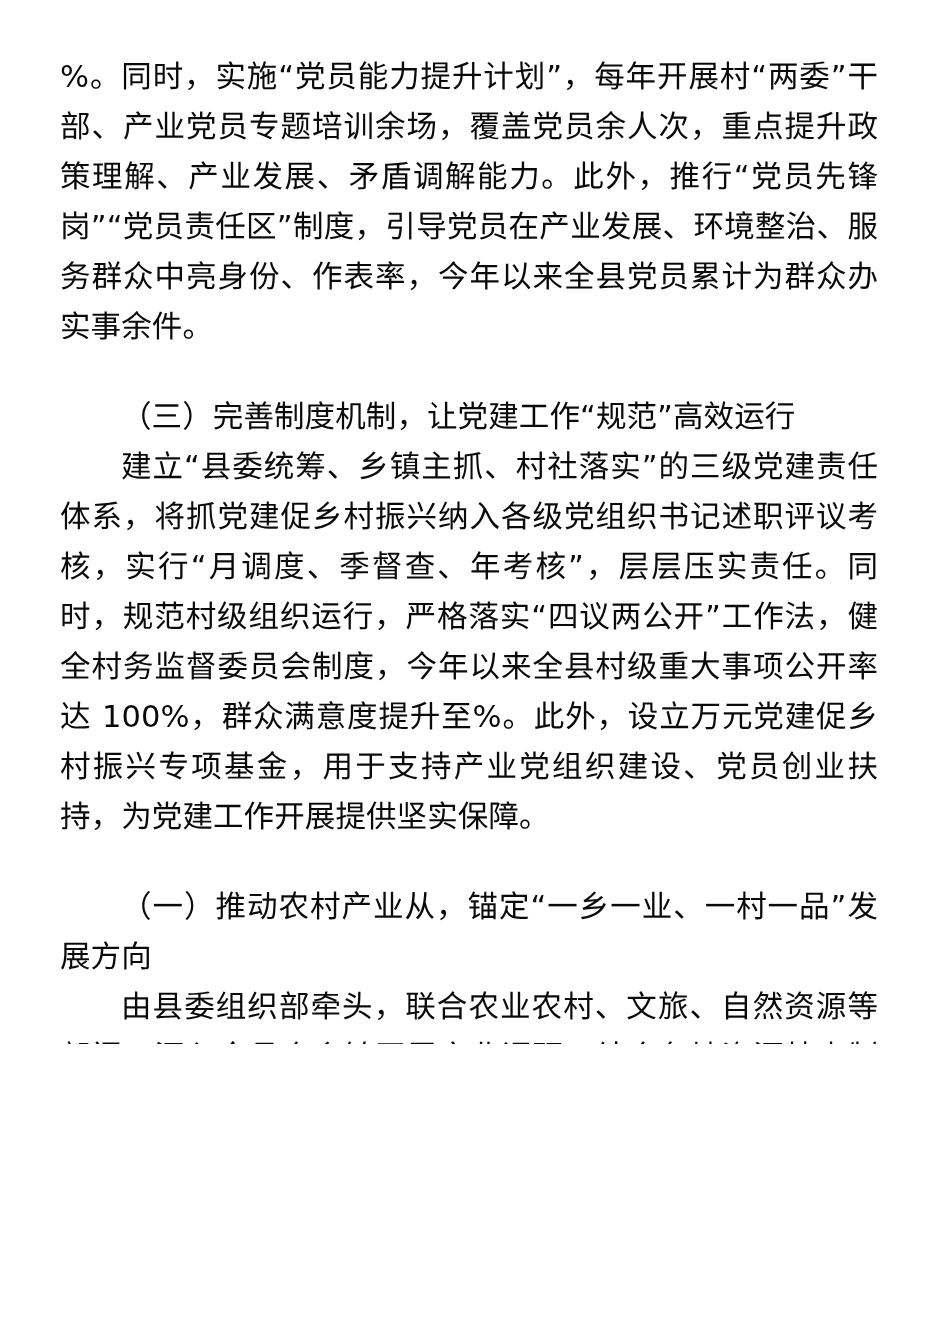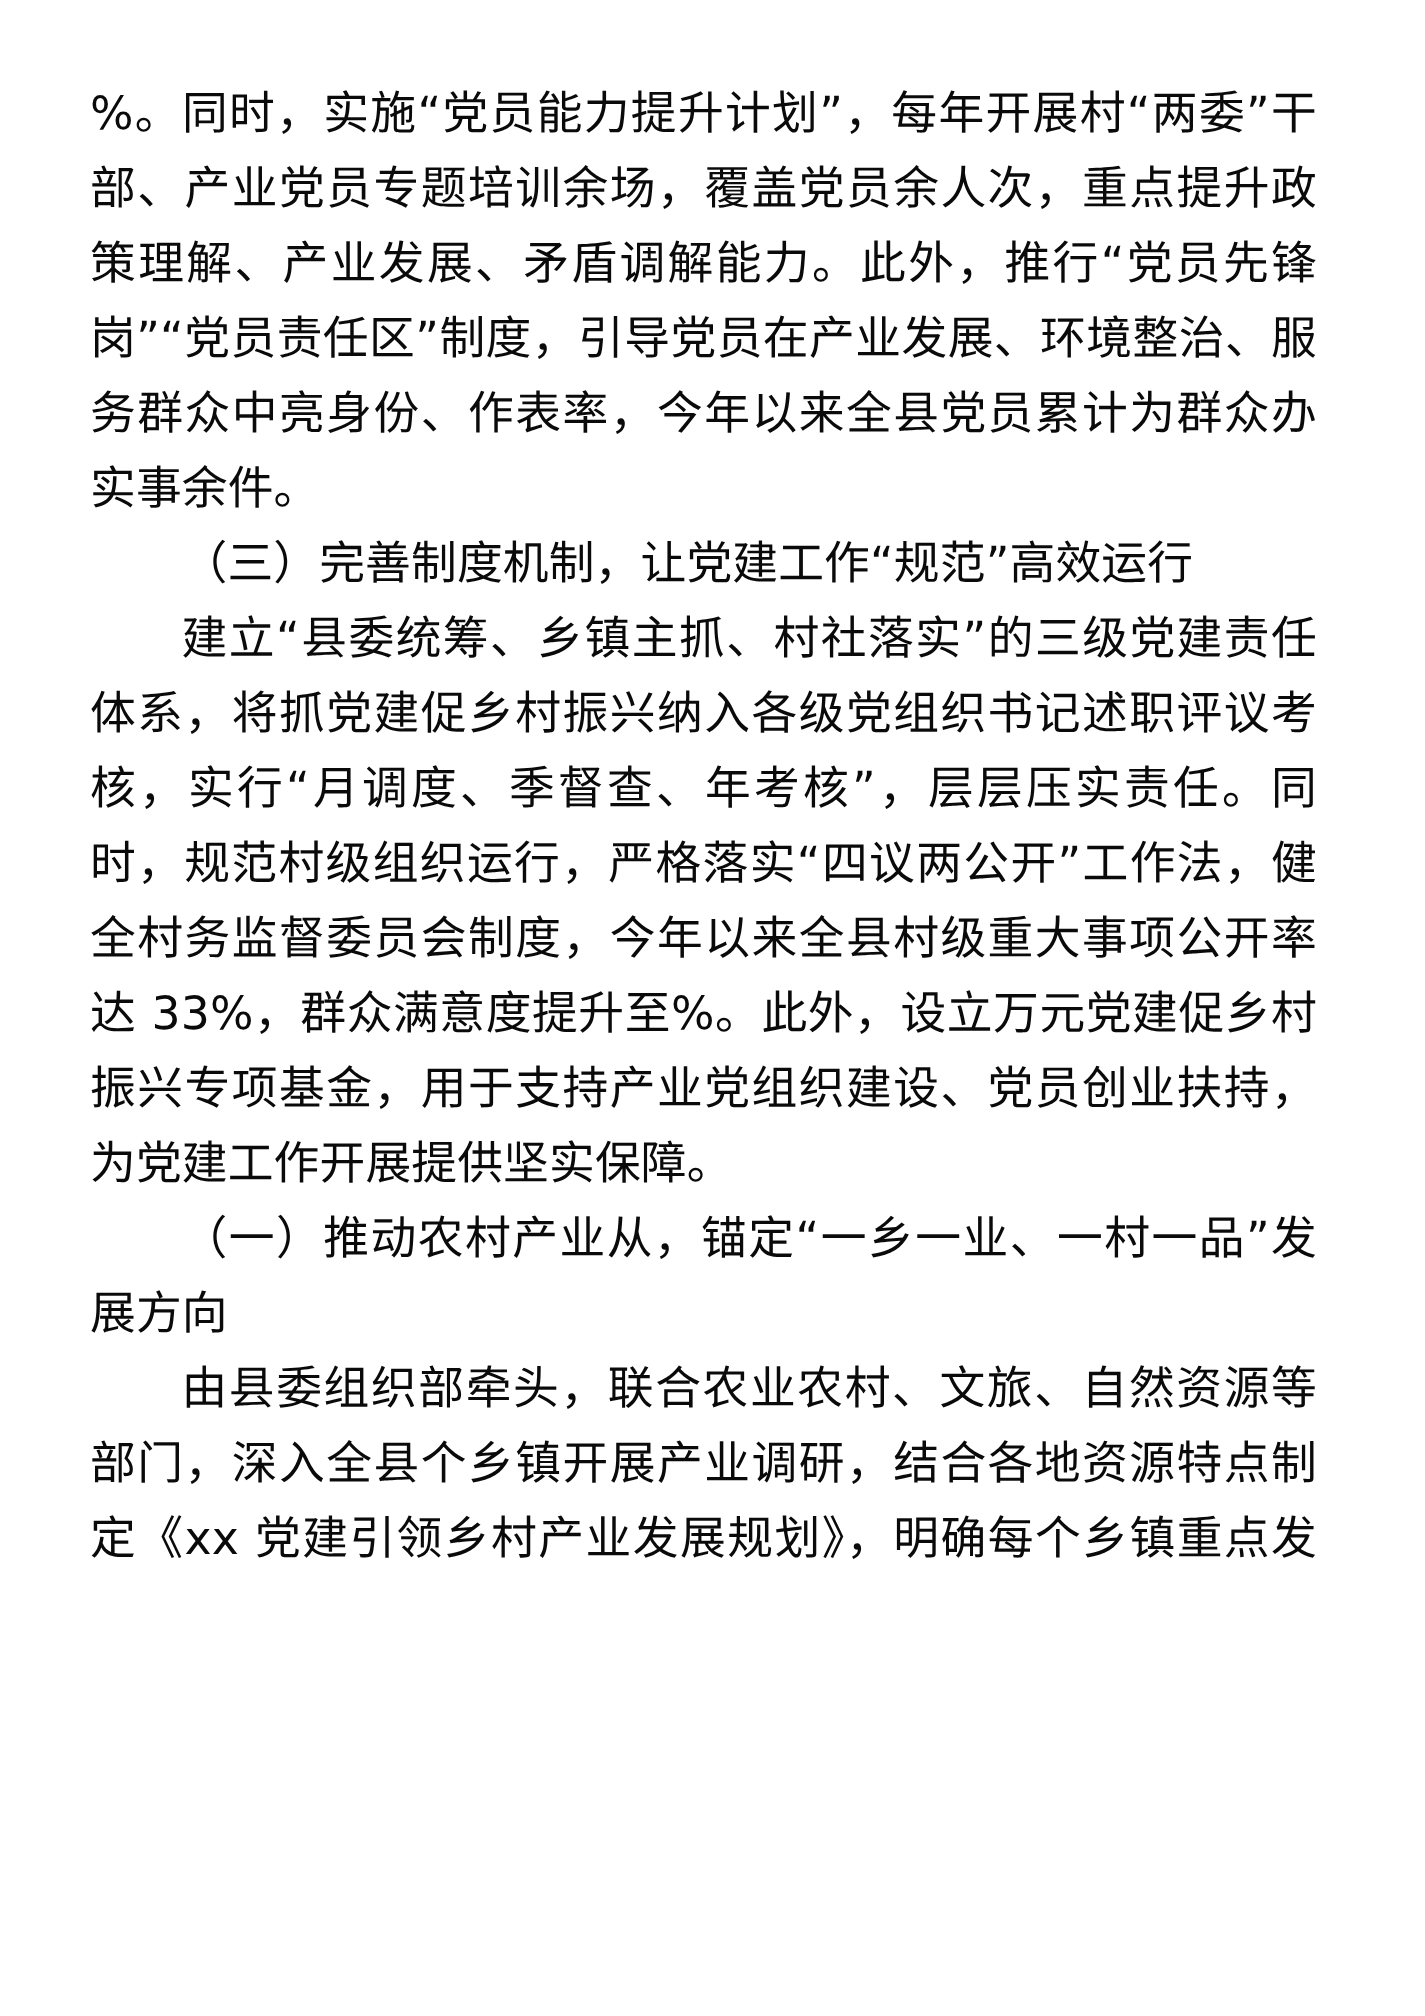--- a/index.html
+++ b/index.html
@@ -41,36 +41,37 @@
   .para.cont {
     text-indent: 0;
   }
   
   .para.indent {
     text-indent: 61px;
   }
   
   .para.heading {
     text-indent: 61px;
+    margin-top: 40px;
   }
   .para.last-line-left {
     text-align-last: left;
   }
 </style>
 </head>
 <body>
 
 <div class="page">
   <div class="doc-body">
 
     <p class="para cont">%。同时，实施“党员能力提升计划”，每年开展村“两委”干部、产业党员专题培训余场，覆盖党员余人次，重点提升政策理解、产业发展、矛盾调解能力。此外，推行“党员先锋岗”“党员责任区”制度，引导党员在产业发展、环境整治、服务群众中亮身份、作表率，今年以来全县党员累计为群众办实事余件。</p>
 
     <p class="para heading last-line-left">（三）完善制度机制，让党建工作“规范”高效运行</p>
 
-    <p class="para indent">建立“县委统筹、乡镇主抓、村社落实”的三级党建责任体系，将抓党建促乡村振兴纳入各级党组织书记述职评议考核，实行“月调度、季督查、年考核”，层层压实责任。同时，规范村级组织运行，严格落实“四议两公开”工作法，健全村务监督委员会制度，今年以来全县村级重大事项公开率达 33%，群众满意度提升至%。此外，设立万元党建促乡村振兴专项基金，用于支持产业党组织建设、党员创业扶持，为党建工作开展提供坚实保障。</p>
+    <p class="para indent">建立“县委统筹、乡镇主抓、村社落实”的三级党建责任体系，将抓党建促乡村振兴纳入各级党组织书记述职评议考核，实行“月调度、季督查、年考核”，层层压实责任。同时，规范村级组织运行，严格落实“四议两公开”工作法，健全村务监督委员会制度，今年以来全县村级重大事项公开率达 100%，群众满意度提升至%。此外，设立万元党建促乡村振兴专项基金，用于支持产业党组织建设、党员创业扶持，为党建工作开展提供坚实保障。</p>
 
 
 
     <p class="para heading last-line-left">（一）推动农村产业从，锚定“一乡一业、一村一品”发展方向</p>
 
     <p class="para indent">由县委组织部牵头，联合农业农村、文旅、自然资源等部门，深入全县个乡镇开展产业调研，结合各地资源特点制定《xx 党建引领乡村产业发展规划》，明确每个乡镇重点发展 1 - 2 个特色产业。比如 xx 依托生态优势，确定“林下经济＋乡村旅游”发展路径，在党组织引领下，打造林下中药材种植基地亩、森林民宿家，今年上半年接待游客万人次，旅游收入突破万元；</p>
 
   </div>
 </div>
 

